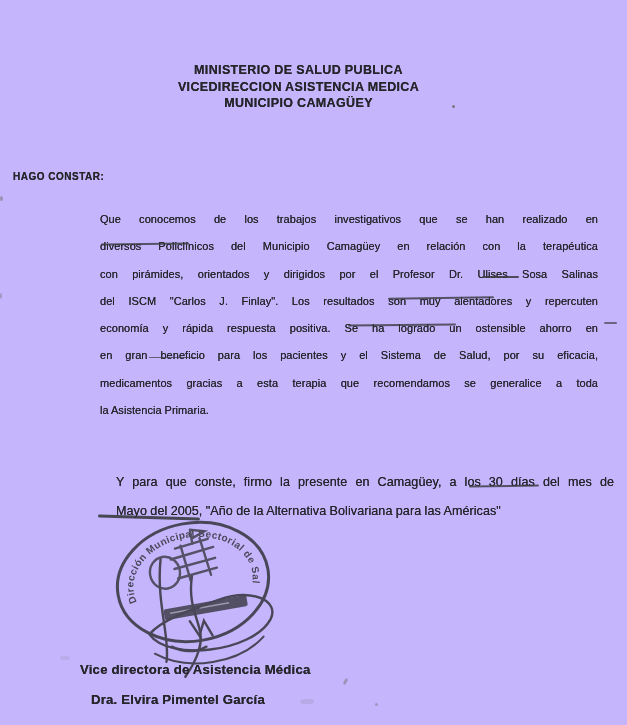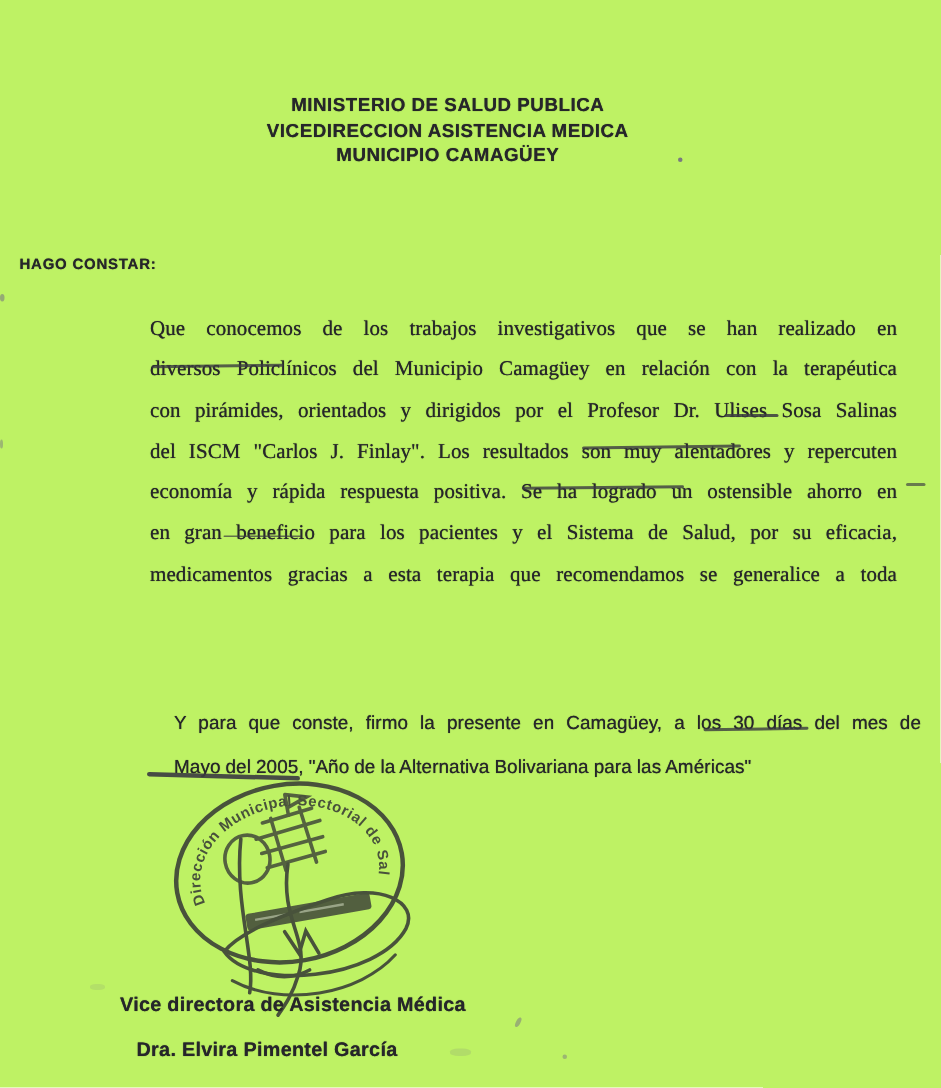--- a/index.html
+++ b/index.html
@@ -1,20 +1,20 @@
 <!DOCTYPE html>
 <html><head>
 <meta charset="utf-8">
 <style>
   html, body { margin: 0; padding: 0; background: #ffffff; }
   .page {
     position: relative;
     width: 627px;
     height: 725px;
-    background: #bef264;
+    background: #c4b5fd;
     font-family: "Liberation Sans", sans-serif;
     color: #26262a;
     overflow: hidden;
   }
   .scan { text-shadow: 0 0 0.55px rgba(22,22,28,0.85); }
 
   
   .letterhead {
     position: absolute;
     top: 62px; left: 0; width: 627px;
@@ -32,25 +32,24 @@
     top: 171px; left: 13px;
     font-weight: 700;
     font-size: 10px;
     letter-spacing: 0.5px;
   }
 
   
   .body-par {
     position: absolute;
     top: 206px; left: 100px; width: 498px;
-    font-size: 14px;
+    font-size: 11px;
     line-height: 27.3px;
     letter-spacing: 0.05px;
     word-spacing: -0.2px;
-    font-family: Liberation Serif, serif;
   }
   .body-par .jline { text-align: justify; text-align-last: justify; }
   .body-par .lline { text-align: left; }
 
   
   .closing-par {
     position: absolute;
     top: 468px; left: 116px; width: 498px;
     font-size: 12.6px;
     line-height: 29px;
@@ -119,20 +118,21 @@
   <div class="salutation scan">HAGO CONSTAR:</div>
 
   <div class="body-par scan">
     <div class="jline">Que conocemos de los trabajos investigativos que se han realizado en</div>
     <div class="jline">diversos Policlínicos del Municipio Camagüey en relación con la terapéutica</div>
     <div class="jline">con pirámides, orientados y dirigidos por el Profesor Dr. Ulises Sosa Salinas</div>
     <div class="jline">del ISCM "Carlos J. Finlay". Los resultados son muy alentadores y repercuten</div>
     <div class="jline">economía y rápida  respuesta positiva. Se ha logrado un ostensible ahorro en</div>
     <div class="jline">en gran beneficio para los pacientes y el Sistema de Salud, por su eficacia,</div>
     <div class="jline">medicamentos gracias a esta terapia que recomendamos se generalice a toda</div>
+    <div class="lline">la Asistencia Primaria.</div>
   </div>
 
   <div class="closing-par scan">
     <div class="jline">Y para que conste, firmo la presente en Camagüey, a los 30 días del mes de</div>
     <div class="lline">Mayo del 2005, "Año de la Alternativa Bolivariana para las Américas"</div>
   </div>
 
   <div class="mark mk-policlinicos"></div>
   <div class="mark mk-muy"></div>
   <div class="mark mk-sistema"></div>

